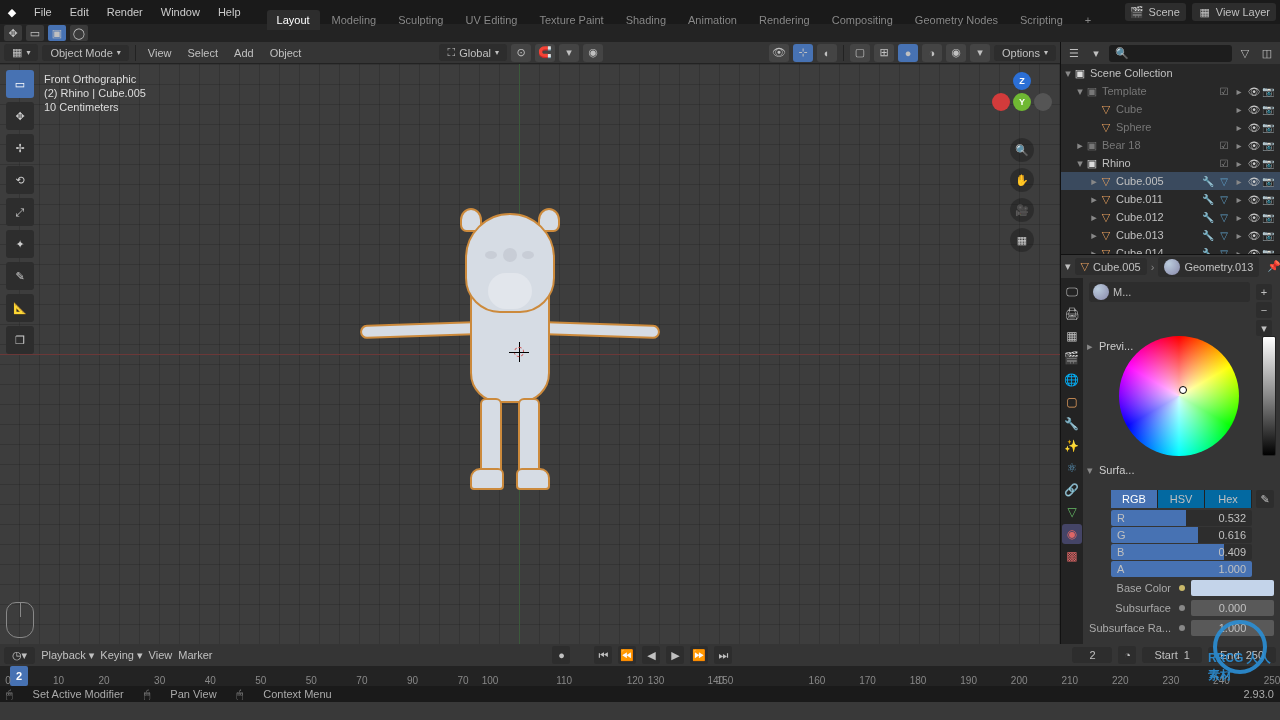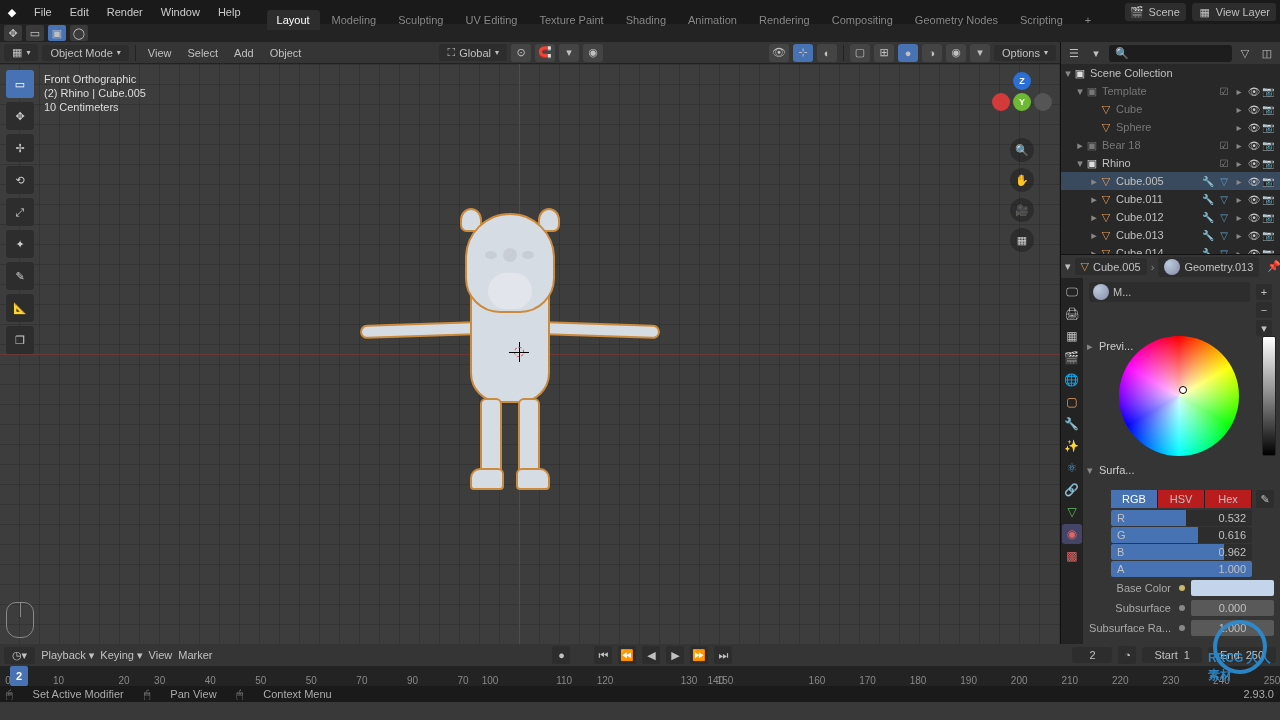--- a/index.html
+++ b/index.html
@@ -85,21 +85,21 @@
 .mat-slot { display:flex;align-items:center;gap:4px;background:#2d2d2d;border-radius:3px;padding:2px 4px;margin-bottom:4px; }
 .mat-prev { width:16px;height:16px;border-radius:50%;background:radial-gradient(circle at 30% 30%, #bcd, #88a); }
 .color-wheel-wrap { position:relative; height:150px; margin-bottom:4px;}
 .color-wheel { width:120px; height:120px; border-radius:50%; position:absolute; left:30px; top:0; background: conic-gradient(red, yellow, lime, cyan, blue, magenta, red); }
 .color-wheel::after { content:''; position:absolute; inset:0; border-radius:50%; background:radial-gradient(circle, rgba(255,255,255,0.85) 0%, rgba(255,255,255,0) 70%); }
 .color-mark { position:absolute; width:8px; height:8px; border:1px solid #000; border-radius:50%; background:#fff; left:90px; top:50px; }
 .val-slider { position:absolute; right:-2px; top:0; width:14px; height:120px; background:linear-gradient(#fff, #888, #000); border-radius:2px; border:1px solid #222;}
 .panel-section { color:#ccc; margin-top:2px;}
 .panel-section .lab { padding-left:4px; display:flex;align-items:center;gap:4px;}
 .rgb-tabs { display:flex;height:18px;margin-left:22px; }
-.rgb-tabs .rt { flex:1;background:#b91c1c;text-align:center;line-height:18px;cursor:pointer;border-right:1px solid #222; }
+.rgb-tabs .rt { flex:1;background:#0369a1;text-align:center;line-height:18px;cursor:pointer;border-right:1px solid #222; }
 .rgb-tabs .rt.active { background:#4772b3;color:#fff; }
 .pick { width:18px;height:18px;background:#2d2d2d;border-radius:2px;margin-left:4px;display:flex;align-items:center;justify-content:center;cursor:pointer; }
 .rgba-sliders { margin-top:2px; padding-left:22px; padding-right:22px;}
 .rgba-row { display:flex;height:16px;margin-bottom:1px;position:relative;background:#2d2d2d;border-radius:2px;overflow:hidden; }
 .rgba-row .fill { position:absolute;left:0;top:0;bottom:0;background:#4772b3; }
 .rgba-row .lbl { position:relative;z-index:1;padding-left:6px;line-height:16px;flex:1; }
 .rgba-row .val { position:relative;z-index:1;padding-right:6px;line-height:16px; }
 .prop-r { display:flex; align-items:center; height:18px; margin-top:2px; }
 .prop-r .pl { width:90px; text-align:right; padding-right:8px; color:#aaa; }
 .prop-r .pv { flex:1; height:16px; background:#595959; border-radius:2px; display:flex;align-items:center;justify-content:center;position:relative;overflow:hidden; }
@@ -477,21 +477,21 @@
               <div class="val">0.532</div>
             </div>
           <div class="rgba-row">
               <div class="fill" style="width:61.6%"></div>
               <div class="lbl">G</div>
               <div class="val">0.616</div>
             </div>
           <div class="rgba-row">
               <div class="fill" style="width:80%"></div>
               <div class="lbl">B</div>
-              <div class="val">0.962</div>
+              <div class="val">0.409</div>
             </div>
           <div class="rgba-row">
               <div class="fill" style="width:100%"></div>
               <div class="lbl">A</div>
               <div class="val">1.000</div>
             </div>
         </div>
 
         <div id="prop-rows">
             <div class="prop-r">
@@ -542,32 +542,32 @@
     <div class="spacer"></div>
     <div class="num">2</div>
     <div class="pbtn">◔</div>
     <div class="num"><span>Start</span>&nbsp;&nbsp;<span>1</span></div>
     <div class="num"><span>End</span>&nbsp;&nbsp;<span>250</span></div>
   </div>
   <div class="tl-track" id="tl-track">
     <div class="tl-cur" style="left:10px">2</div>
   <div class="tl-tick" style="left: 8px;">0</div>
       <div class="tl-tick" style="left: 58.56px;">10</div>
-      <div class="tl-tick" style="left: 124px;">20</div>
+      <div class="tl-tick" style="left: 104px;">20</div>
       <div class="tl-tick" style="left: 159.68px;">30</div>
       <div class="tl-tick" style="left: 210.24px;">40</div>
       <div class="tl-tick" style="left: 260.8px;">50</div>
       <div class="tl-tick" style="left: 311.36px;">50</div>
       <div class="tl-tick" style="left: 361.92px;">70</div>
       <div class="tl-tick" style="left: 412.48px;">90</div>
       <div class="tl-tick" style="left: 463.04px;">70</div>
       <div class="tl-tick" style="left: 490px;">100</div>
       <div class="tl-tick" style="left: 564.16px;">110</div>
-      <div class="tl-tick" style="left: 605px;">120</div>
-      <div class="tl-tick" style="left: 689px;">130</div>
+      <div class="tl-tick" style="left: 635px;">120</div>
+      <div class="tl-tick" style="left: 656px;">130</div>
       <div class="tl-tick" style="left: 715.84px;">140</div>
       <div class="tl-tick" style="left: 725px;">150</div>
       <div class="tl-tick" style="left: 816.96px;">160</div>
       <div class="tl-tick" style="left: 867.52px;">170</div>
       <div class="tl-tick" style="left: 918.08px;">180</div>
       <div class="tl-tick" style="left: 968.64px;">190</div>
       <div class="tl-tick" style="left: 1019.2px;">200</div>
       <div class="tl-tick" style="left: 1069.76px;">210</div>
       <div class="tl-tick" style="left: 1120.32px;">220</div>
       <div class="tl-tick" style="left: 1170.88px;">230</div>

